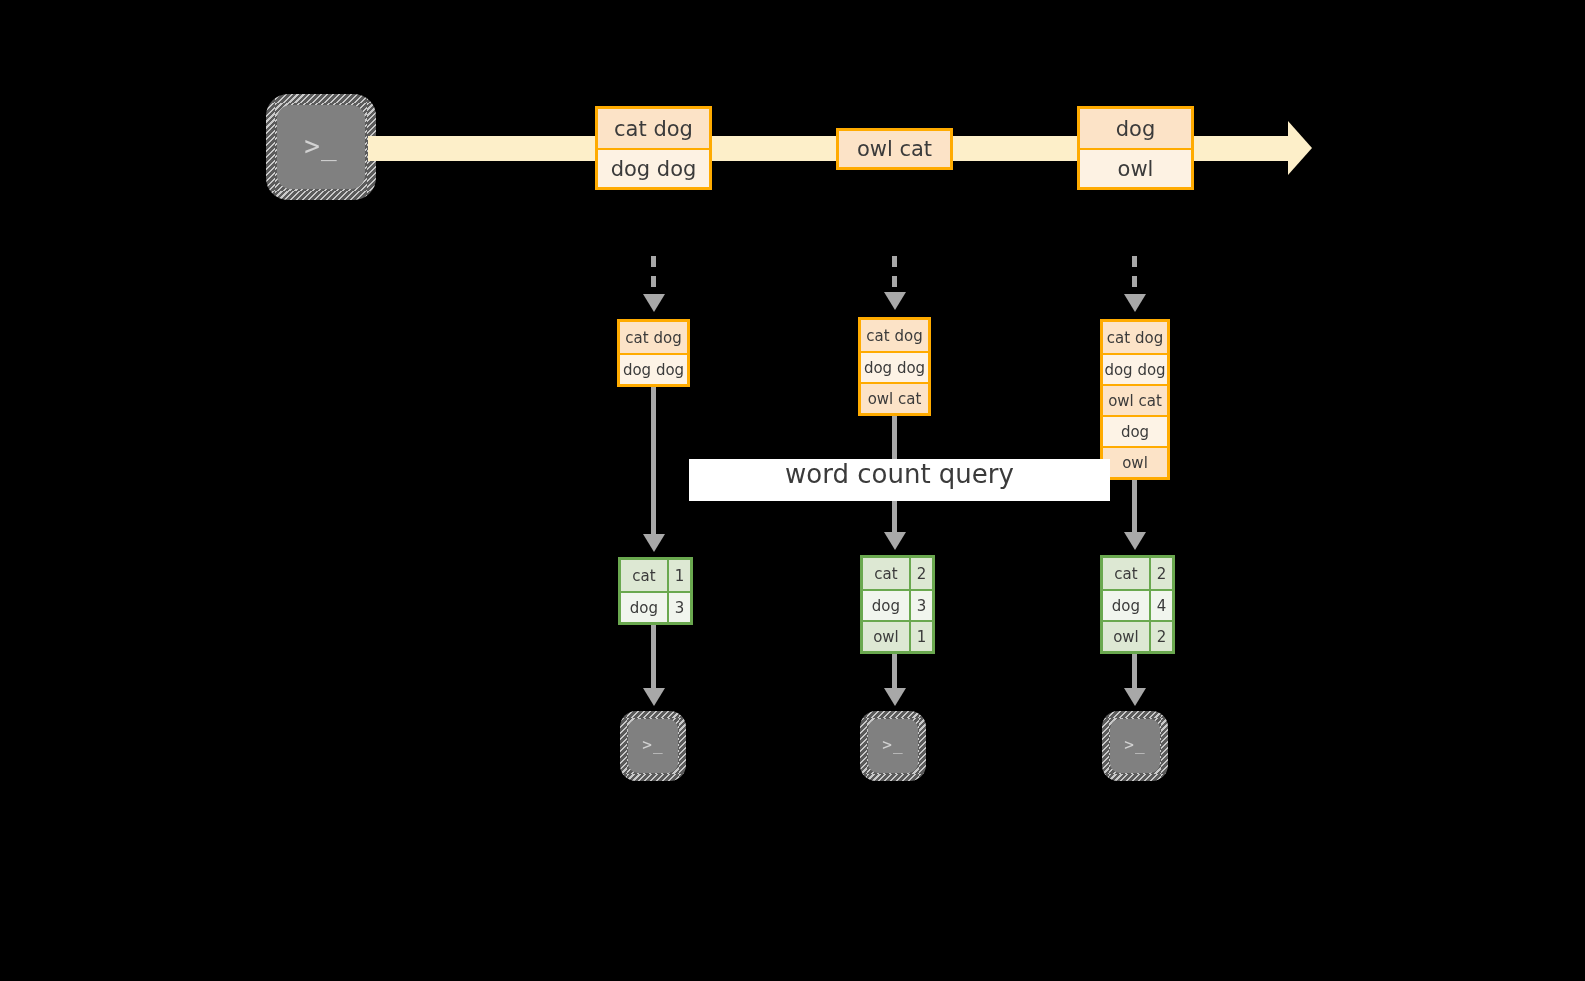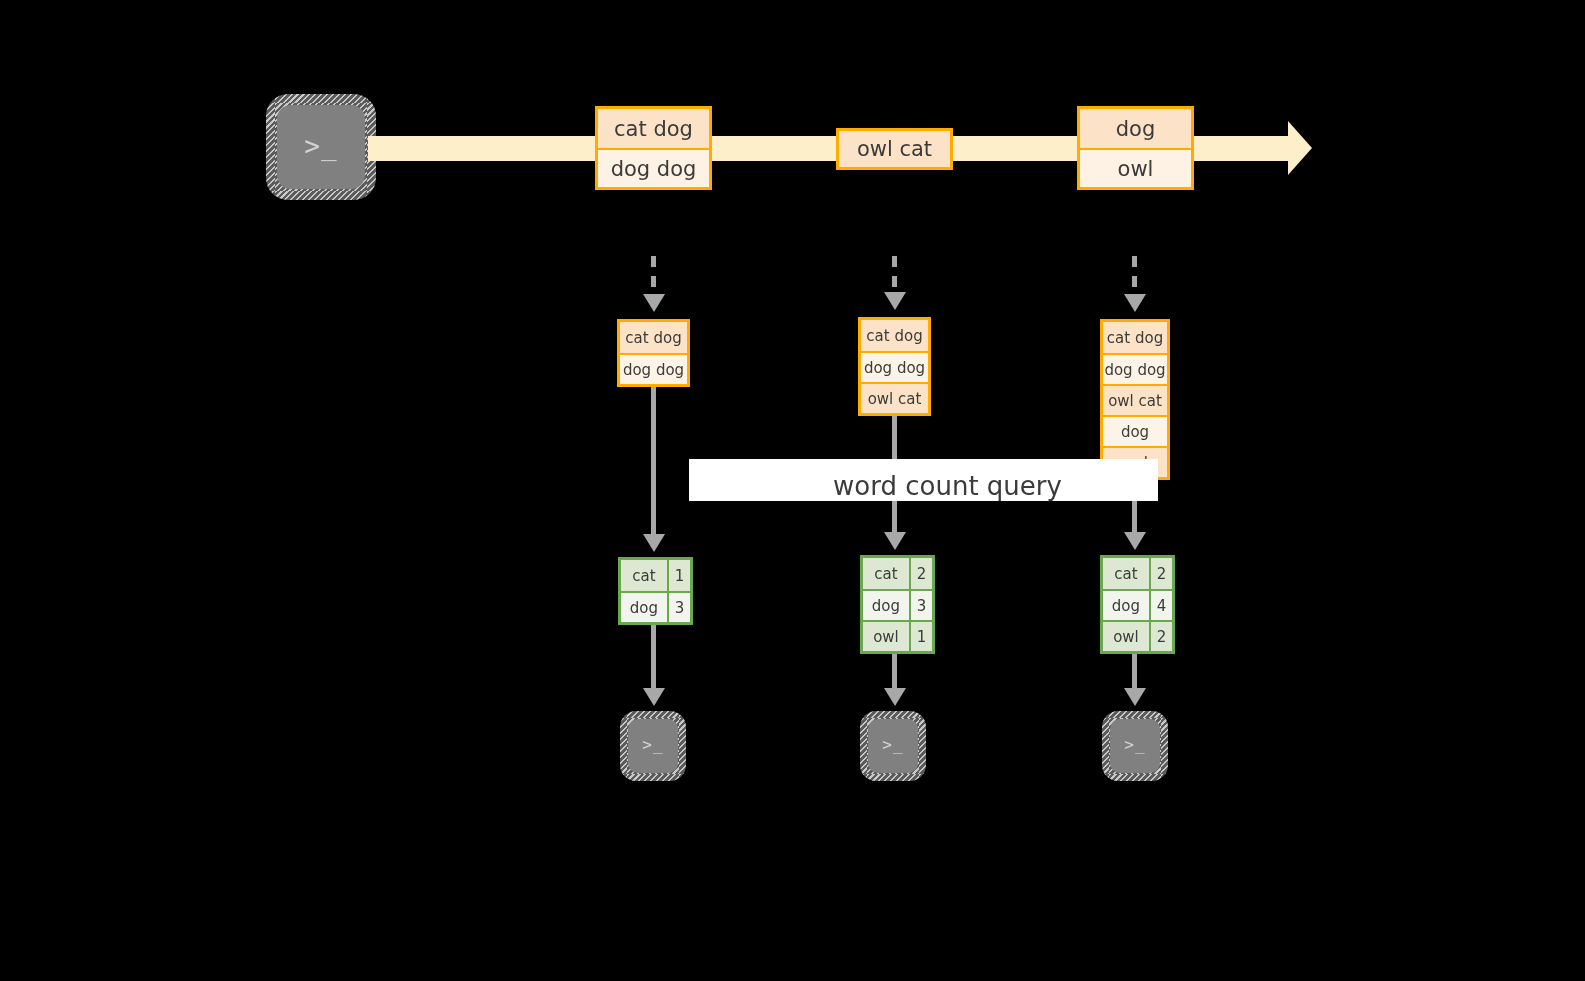--- a/index.html
+++ b/index.html
@@ -182,24 +182,23 @@
   .res-2{ left:860px; top:555px; width:75px; }
   .res-3{ left:1100px; top:555px; width:75px; }
 
   
   .banner{
     position:absolute;
     left:689px; top:459px;
     width:421px; height:42px;
     background:#FFFFFF;
     display:flex;
-    align-items:flex-end;
+    align-items:flex-start;
     justify-content:center;
     z-index:4;
-    padding-left:48px;
   }
   .banner span{
     font-size:26px;
     color:#3b3b3b;
     white-space:nowrap;
   }
 </style>
 </head>
 <body>
 

